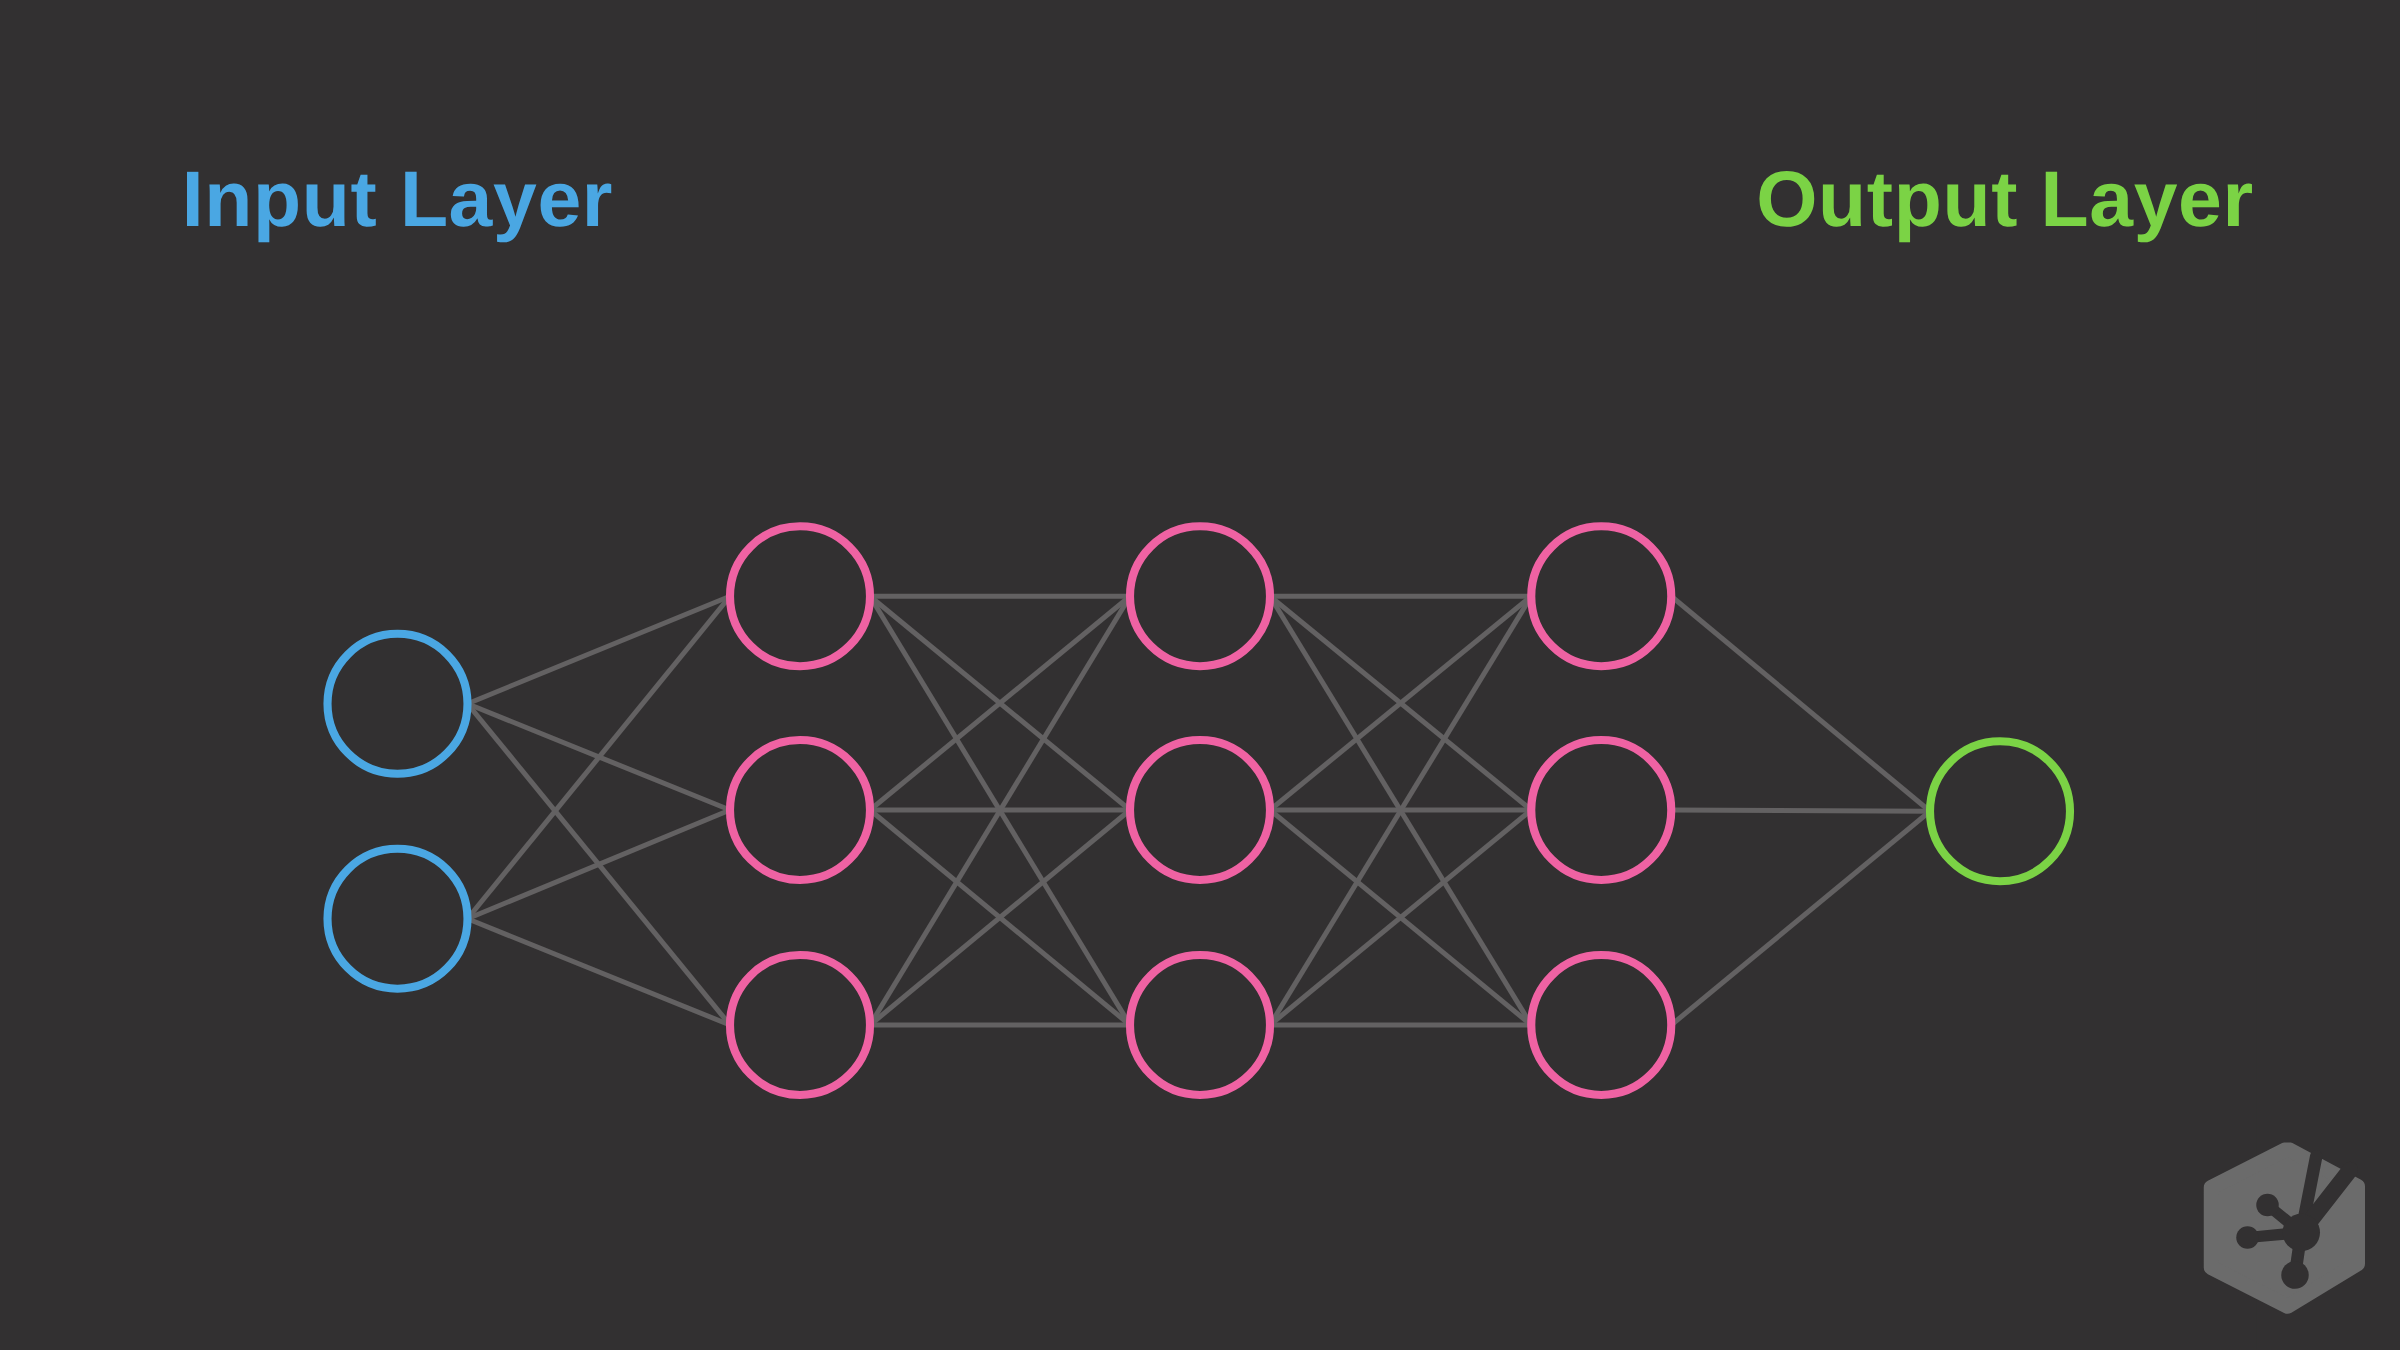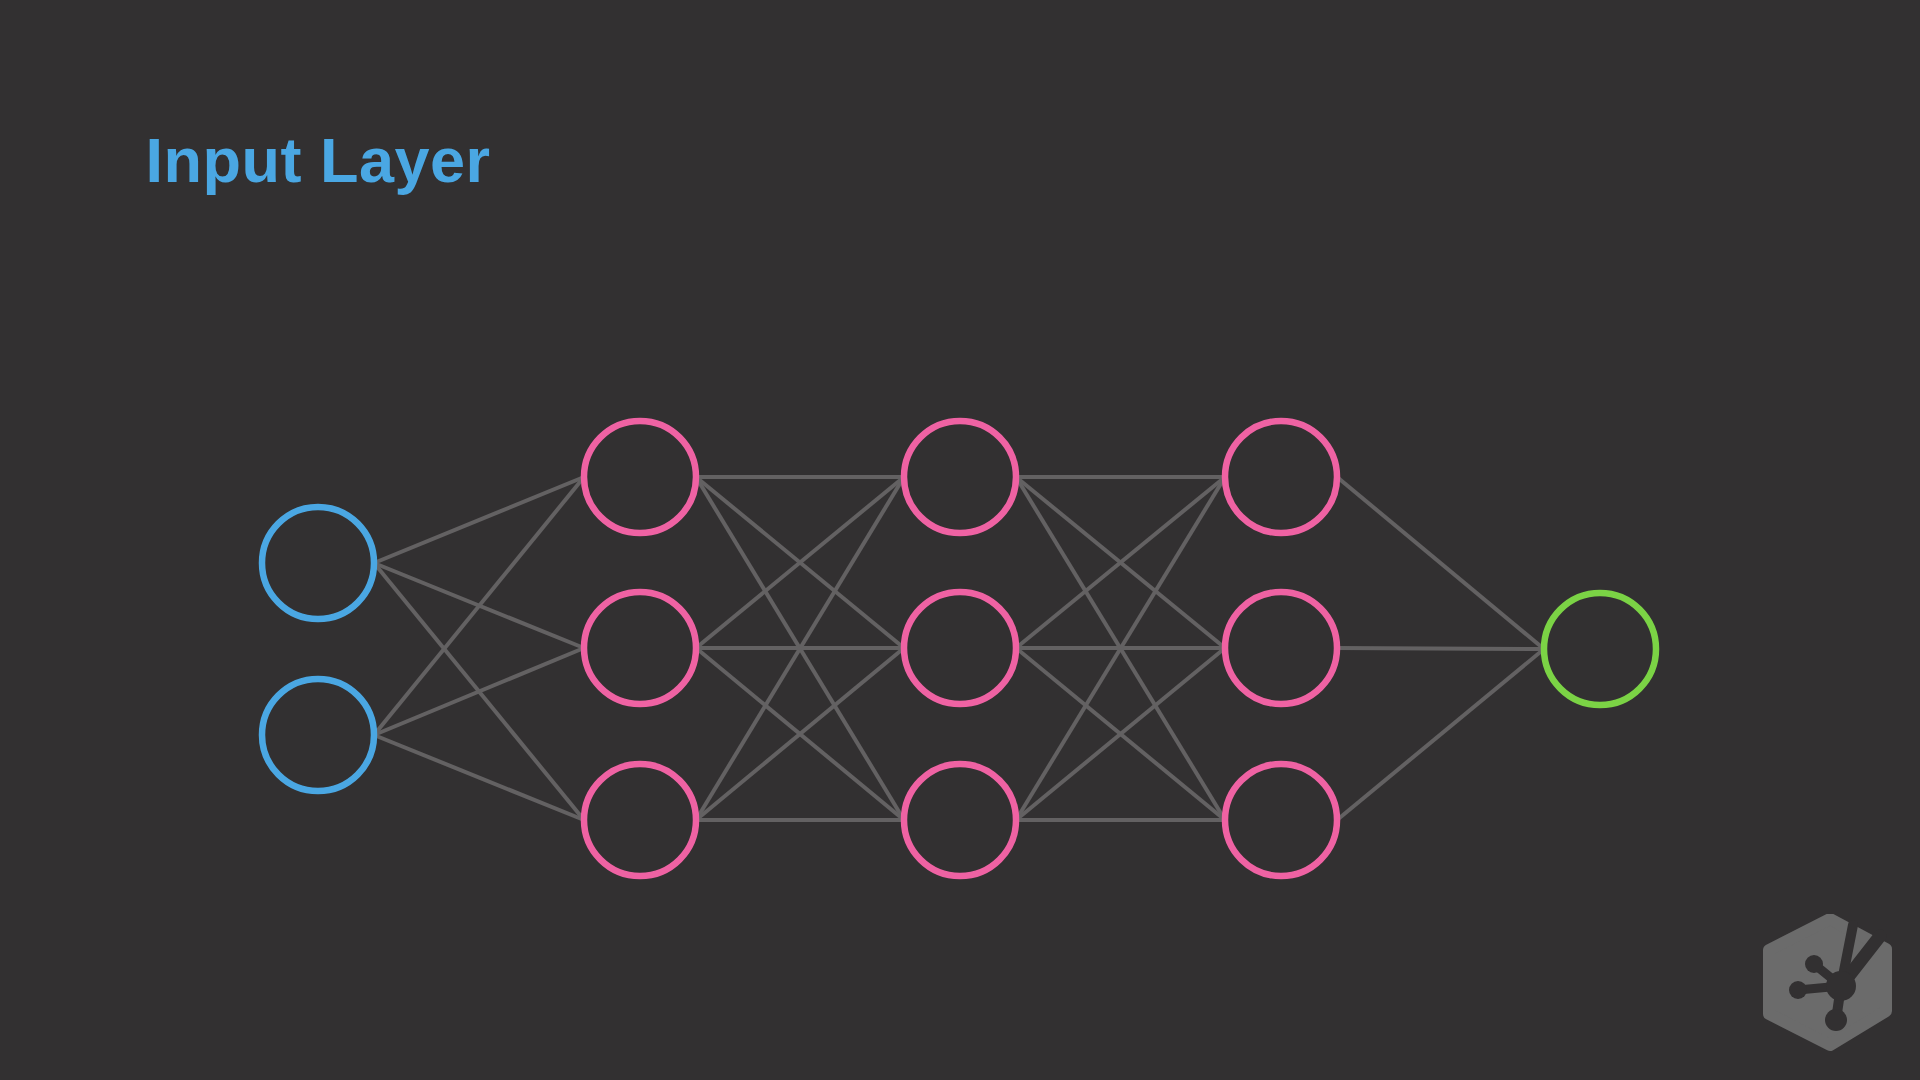--- a/index.html
+++ b/index.html
@@ -90,20 +90,21 @@
       <circle cx="960" cy="820" r="56" fill="none" stroke="#ef62a3" stroke-width="6.5"></circle>
       <circle cx="1281" cy="477" r="56" fill="none" stroke="#ef62a3" stroke-width="6.5"></circle>
       <circle cx="1281" cy="648" r="56" fill="none" stroke="#ef62a3" stroke-width="6.5"></circle>
       <circle cx="1281" cy="820" r="56" fill="none" stroke="#ef62a3" stroke-width="6.5"></circle>
       <circle cx="1600" cy="649" r="56" fill="none" stroke="#7bd345" stroke-width="6.5"></circle>
     </svg>
 
   <div class="layer-label label-input" style="color: rgb(74, 167, 227);">Input Layer</div>
 
 
+  <div class="layer-label label-output" style="color: rgb(123, 211, 69);">Output Layer</div>
 
   <svg class="logo" viewBox="0 0 136 138" xmlns="http://www.w3.org/2000/svg">
 
     <polygon points="70,5 126,35 126,97 70,131 9,100 9,36" stroke-width="12" stroke-linejoin="round" fill="#6b6b6b" stroke="#6b6b6b"></polygon>
 
     <g stroke-linecap="round" fill="none" stroke="#323031">
       <path d="M81 72 L93 11" stroke-width="10"></path>
       <path d="M81 72 L120 22" stroke-width="13"></path>
       <path d="M81 72 L54 50" stroke-width="9"></path>
       <path d="M81 72 L38 76" stroke-width="9"></path>

